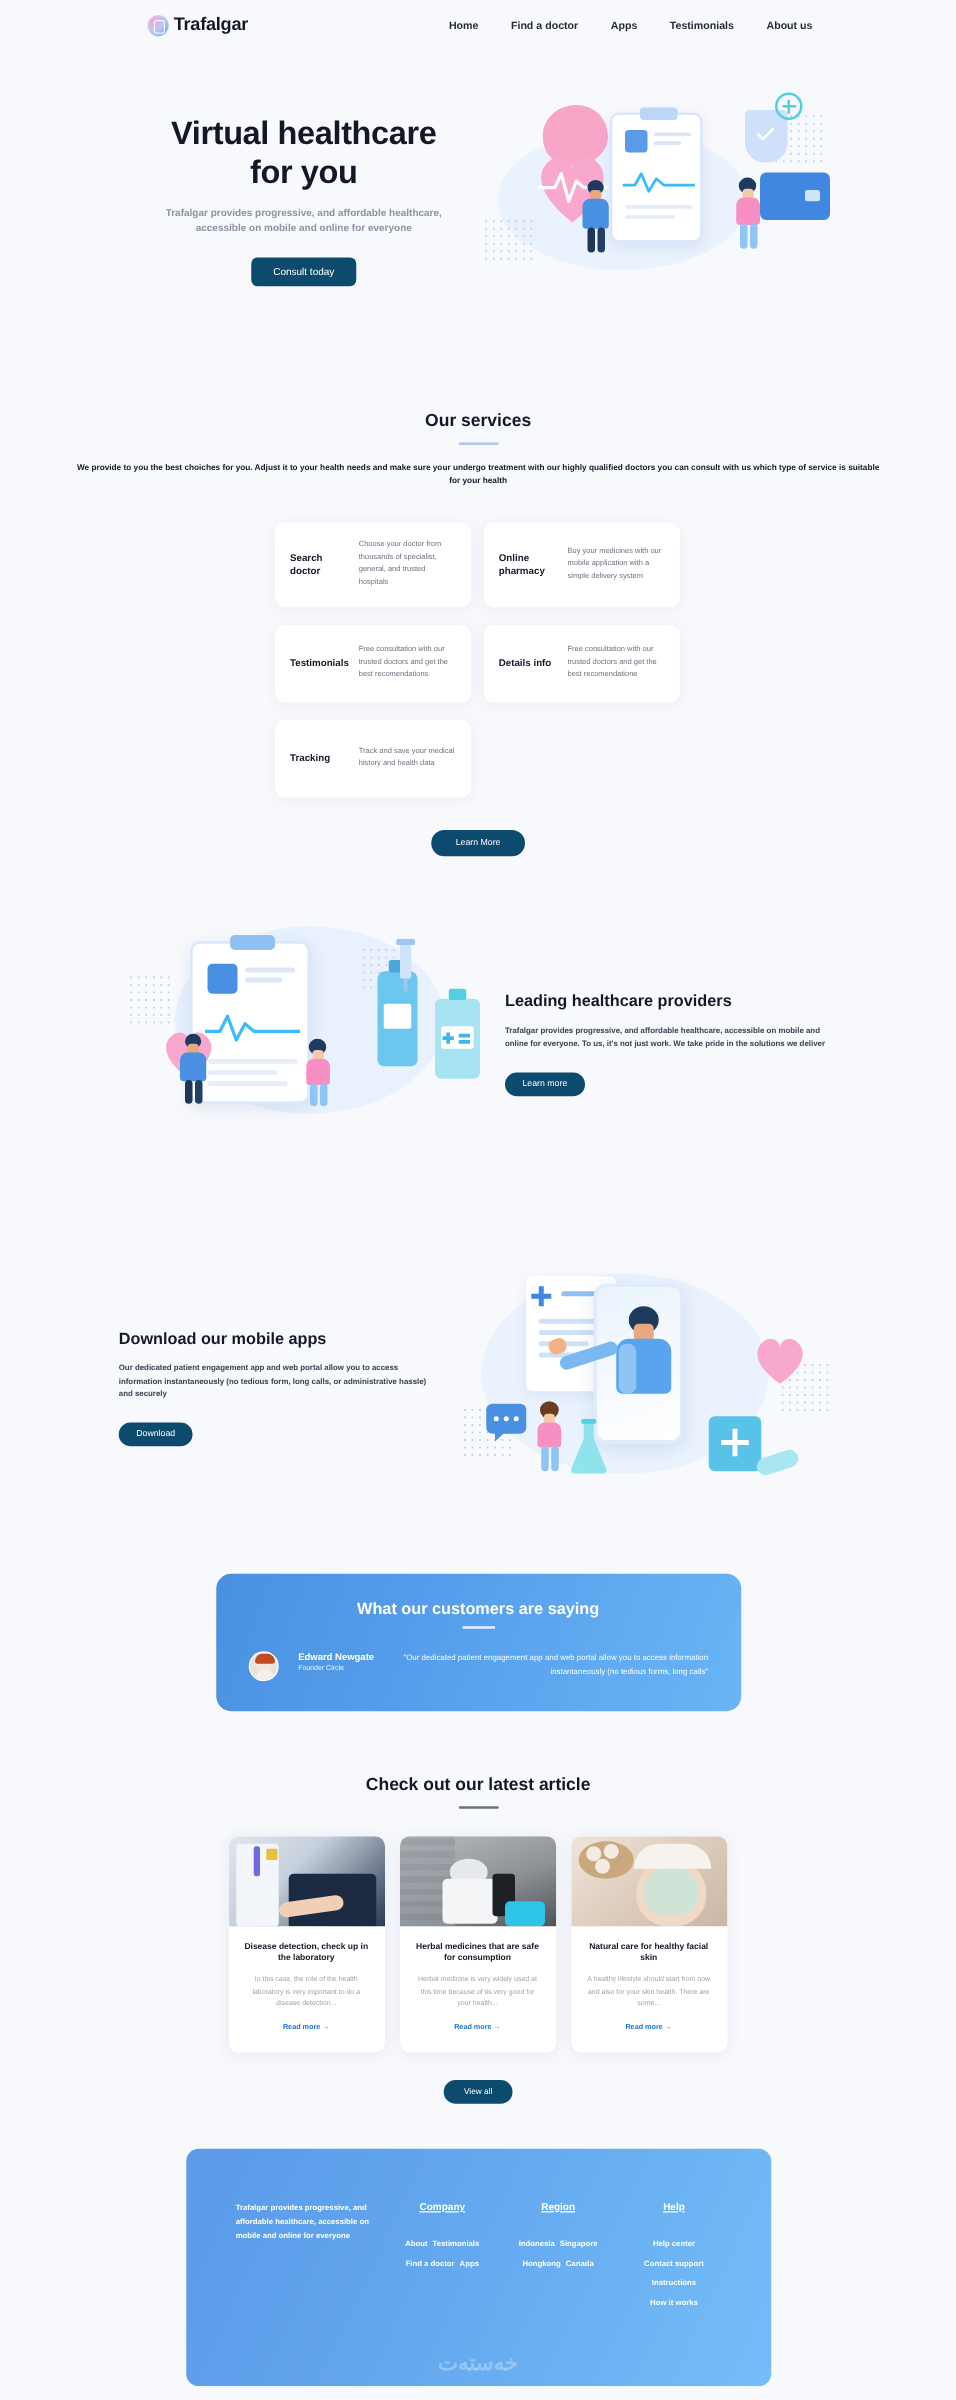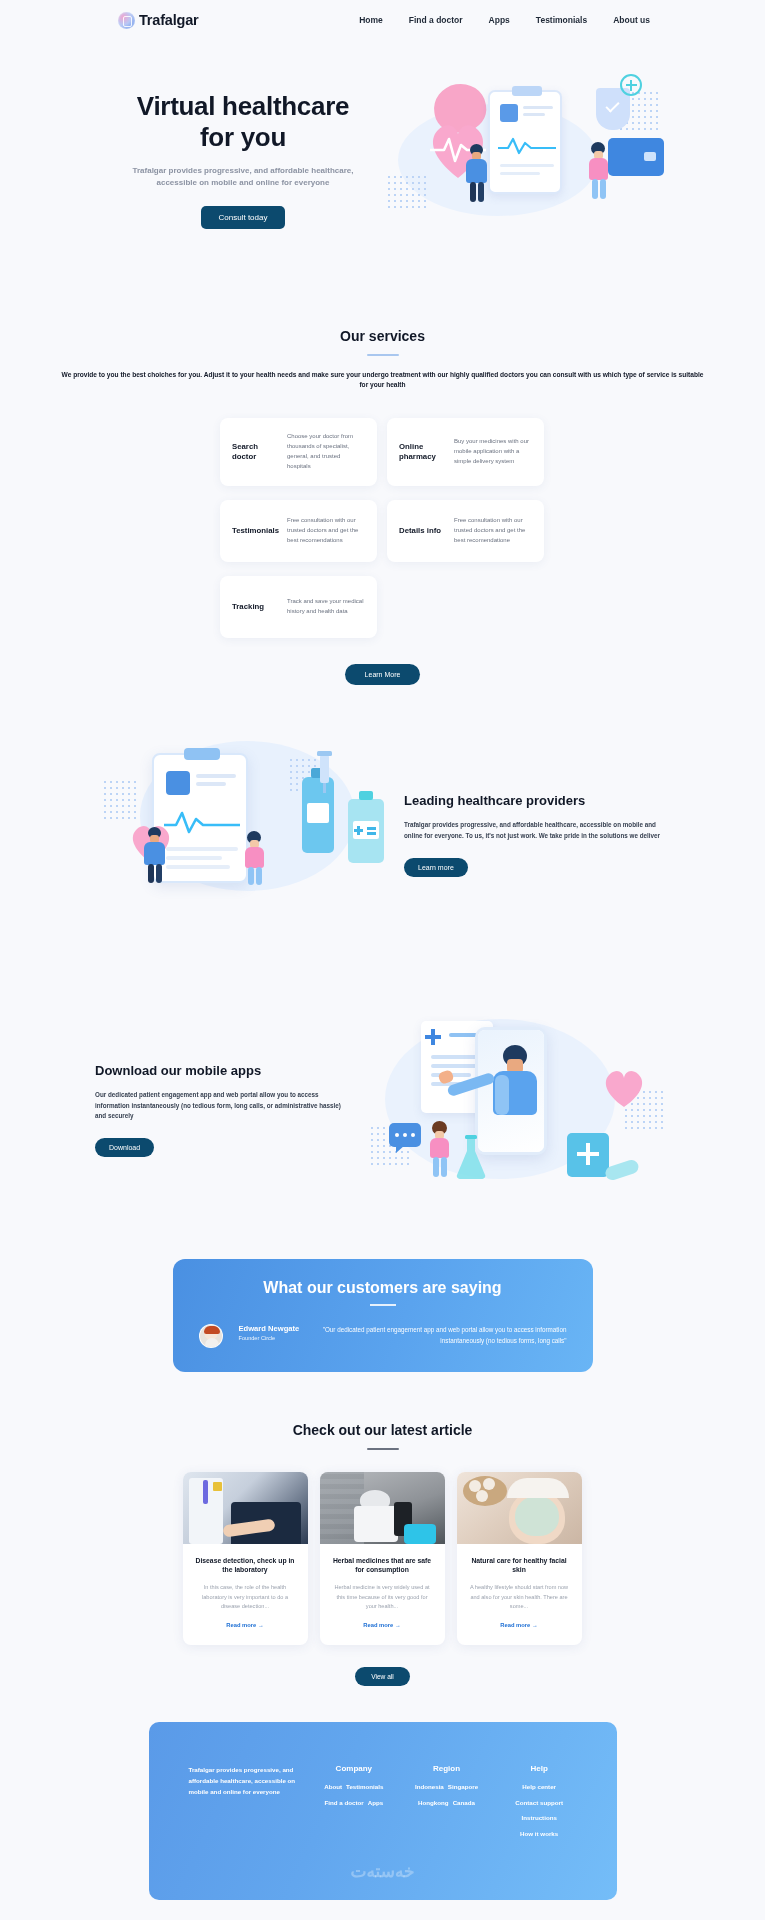--- a/index.html
+++ b/index.html
@@ -83,21 +83,21 @@
   .split-title { font-size:13px; font-weight:700; color:#111827; line-height:1.3; }
   .split-body { font-size:6.3px; color:#374151; font-weight:700; line-height:1.7; margin-top:10px; }
   .btn-split { margin-top:16px; padding:6px 14px; font-size:7px; border-radius:13px; }
 
   
   .testi {
     margin:34px auto 0; width:420px; border-radius:12px;
     background:linear-gradient(110deg,#4a90e2 0%,#5aa3ee 55%,#69b5f5 100%);
     padding:20px 26px 24px; color:#fff;
   }
-  .testi-title { text-align:center; font-size:16px; font-weight:700; }
+  .testi-title { text-align:center; font-size:13px; font-weight:700; }
   .testi-rule { width:26px; height:1.6px; background:rgba(255,255,255,.85); margin:7px auto 0; }
   .testi-row { display:flex; gap:16px; margin-top:18px; }
   .avatar {
     width:24px; height:24px; border-radius:50%; flex:none; overflow:hidden;
     background:radial-gradient(circle at 50% 35%, #f6e6d8 0 38%, #e8e3dd 39% 100%);
     position:relative; border:1.5px solid rgba(255,255,255,.9);
   }
   .avatar::before{
     content:""; position:absolute; left:4px; top:1px; width:16px; height:8px;
     background:#c24a24; border-radius:8px 8px 3px 3px;
@@ -126,25 +126,25 @@
 
   
   .footer {
     margin:36px auto 0; width:468px; border-radius:10px;
     background:linear-gradient(115deg,#5a9ae8 0%,#62a6ee 40%,#74bdf8 100%);
     color:#fff; padding:42px 40px 60px; position:relative; overflow:hidden;
   }
   .footer-cols { display:flex; gap:18px; }
   .f-about { width:110px; font-size:6.2px; font-weight:700; line-height:1.8; }
   .f-col { flex:1; text-align:center; }
-  .f-head { font-size:8px; font-weight:700; margin-bottom:8px; }
+  .f-head { font-size:8px; font-weight:700; margin-bottom:20px;text-decoration:underline; }
   .f-links { font-size:6.2px; font-weight:700; line-height:1.9; display:flex; flex-wrap:wrap; gap:4px; justify-content:center; }
   .f-links a { color:#fff; text-decoration:none; }
   .f-watermark {
-    position:absolute; left:0; right:0; bottom:18px; text-align:center;
+    position:absolute; left:0; right:0; bottom:8px; text-align:center;
     font-size:17px; color:rgba(255,255,255,.30); font-weight:700; letter-spacing:1px;
   }
 </style>
 </head>
 <body>
 
 <div class="wrap">
 
   <nav class="nav">
     <div class="brand">

